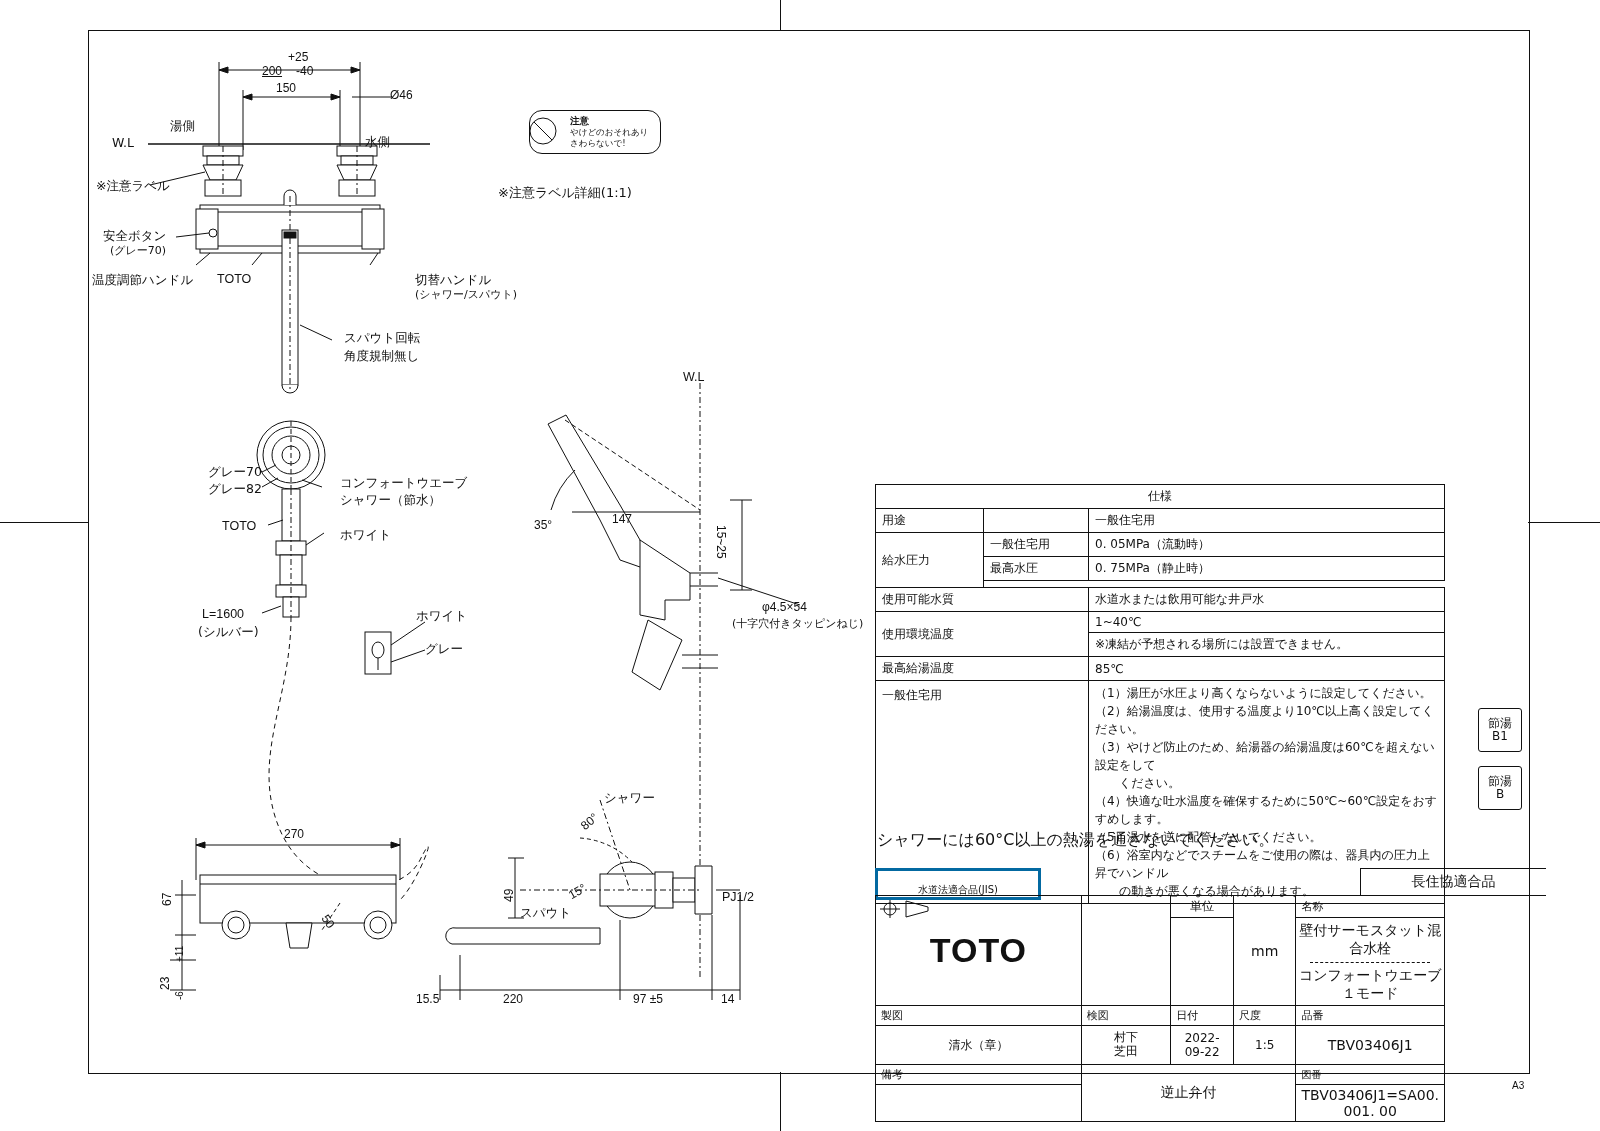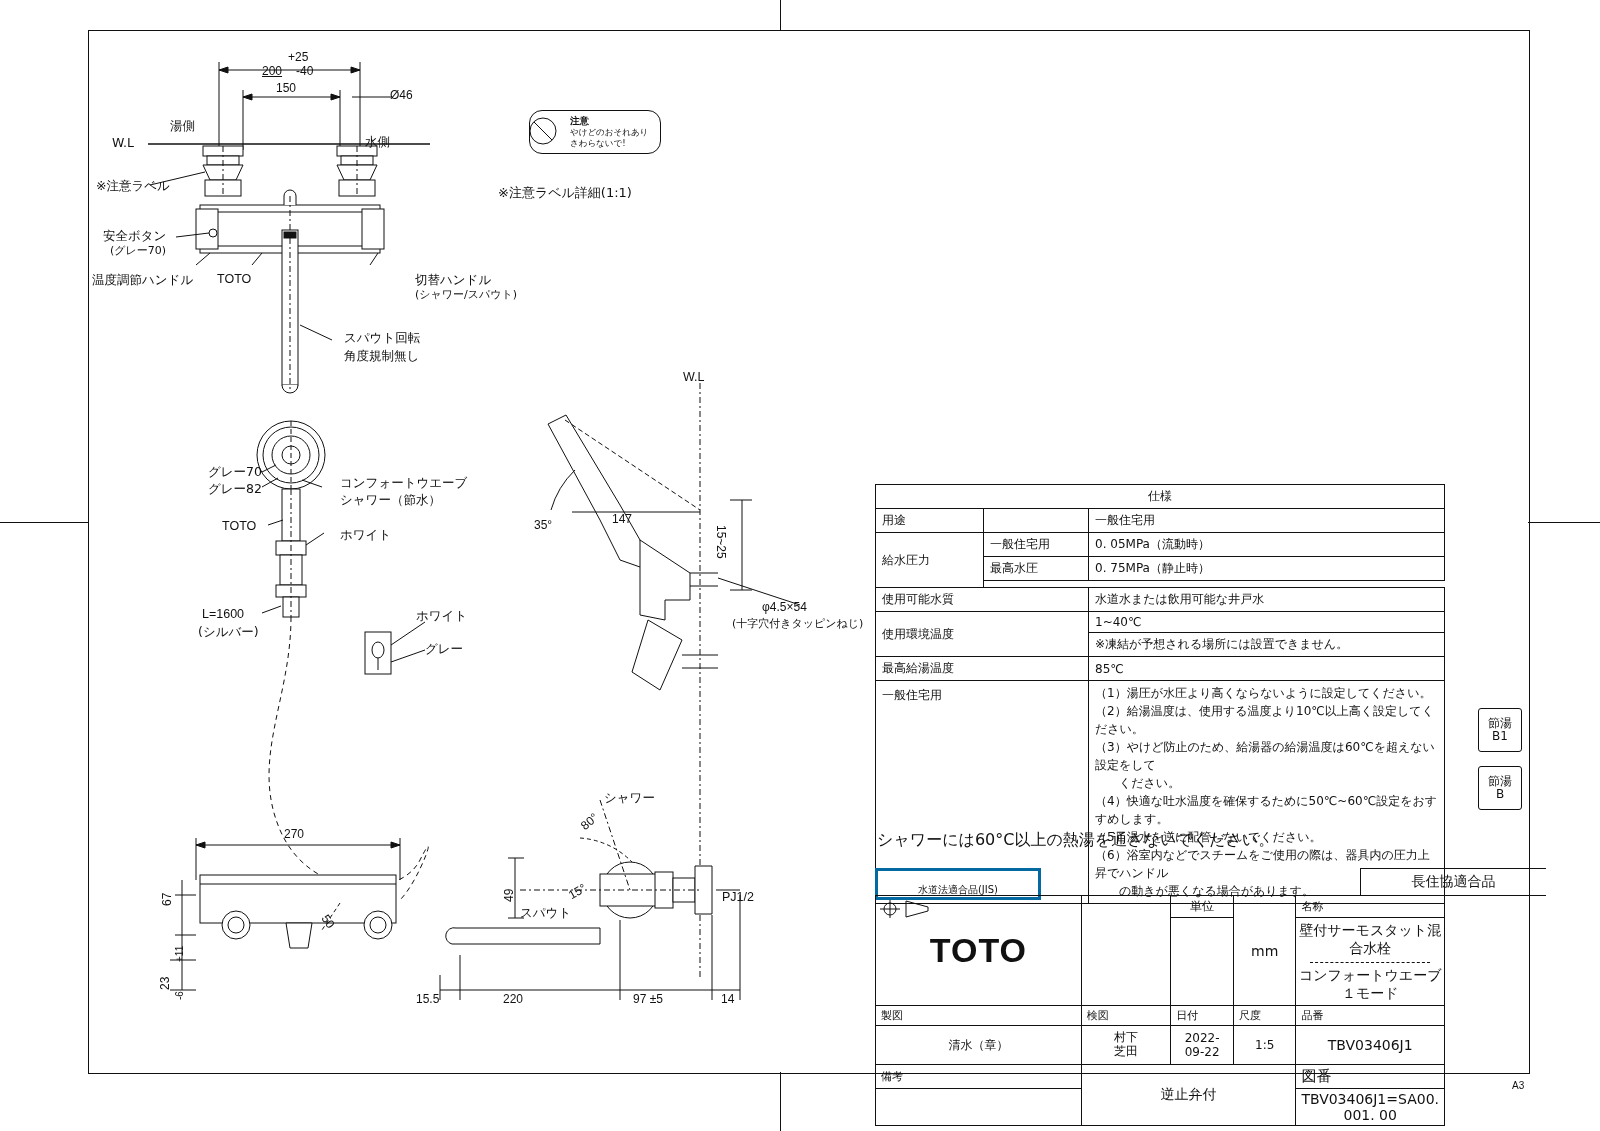--- a/index.html
+++ b/index.html
@@ -362,21 +362,21 @@
         <div>村下</div>
         <div>芝田</div>
       </td>
       <td style="text-align:center;">2022-09-22</td>
       <td style="text-align:center;">1:5</td>
       <td style="text-align:center;font-size:14px;">TBV03406J1</td>
     </tr>
     <tr>
       <td colspan="1" style="font-size:11px;height:14px;">備考</td>
       <td colspan="3" rowspan="2" style="text-align:center;font-size:14px;">逆止弁付</td>
-      <td style="font-size:15px;">図番</td>
+      <td style="font-size:10px;">図番</td>
     </tr>
     <tr>
       <td style="height:26px;"></td>
       <td style="text-align:center;font-size:14px;">TBV03406J1=SA00. 001. 00</td>
     </tr>
   </tbody>
     </table>
 
   <div class="t xs" style="left:1512px;top:1080px;">A3</div>
 

